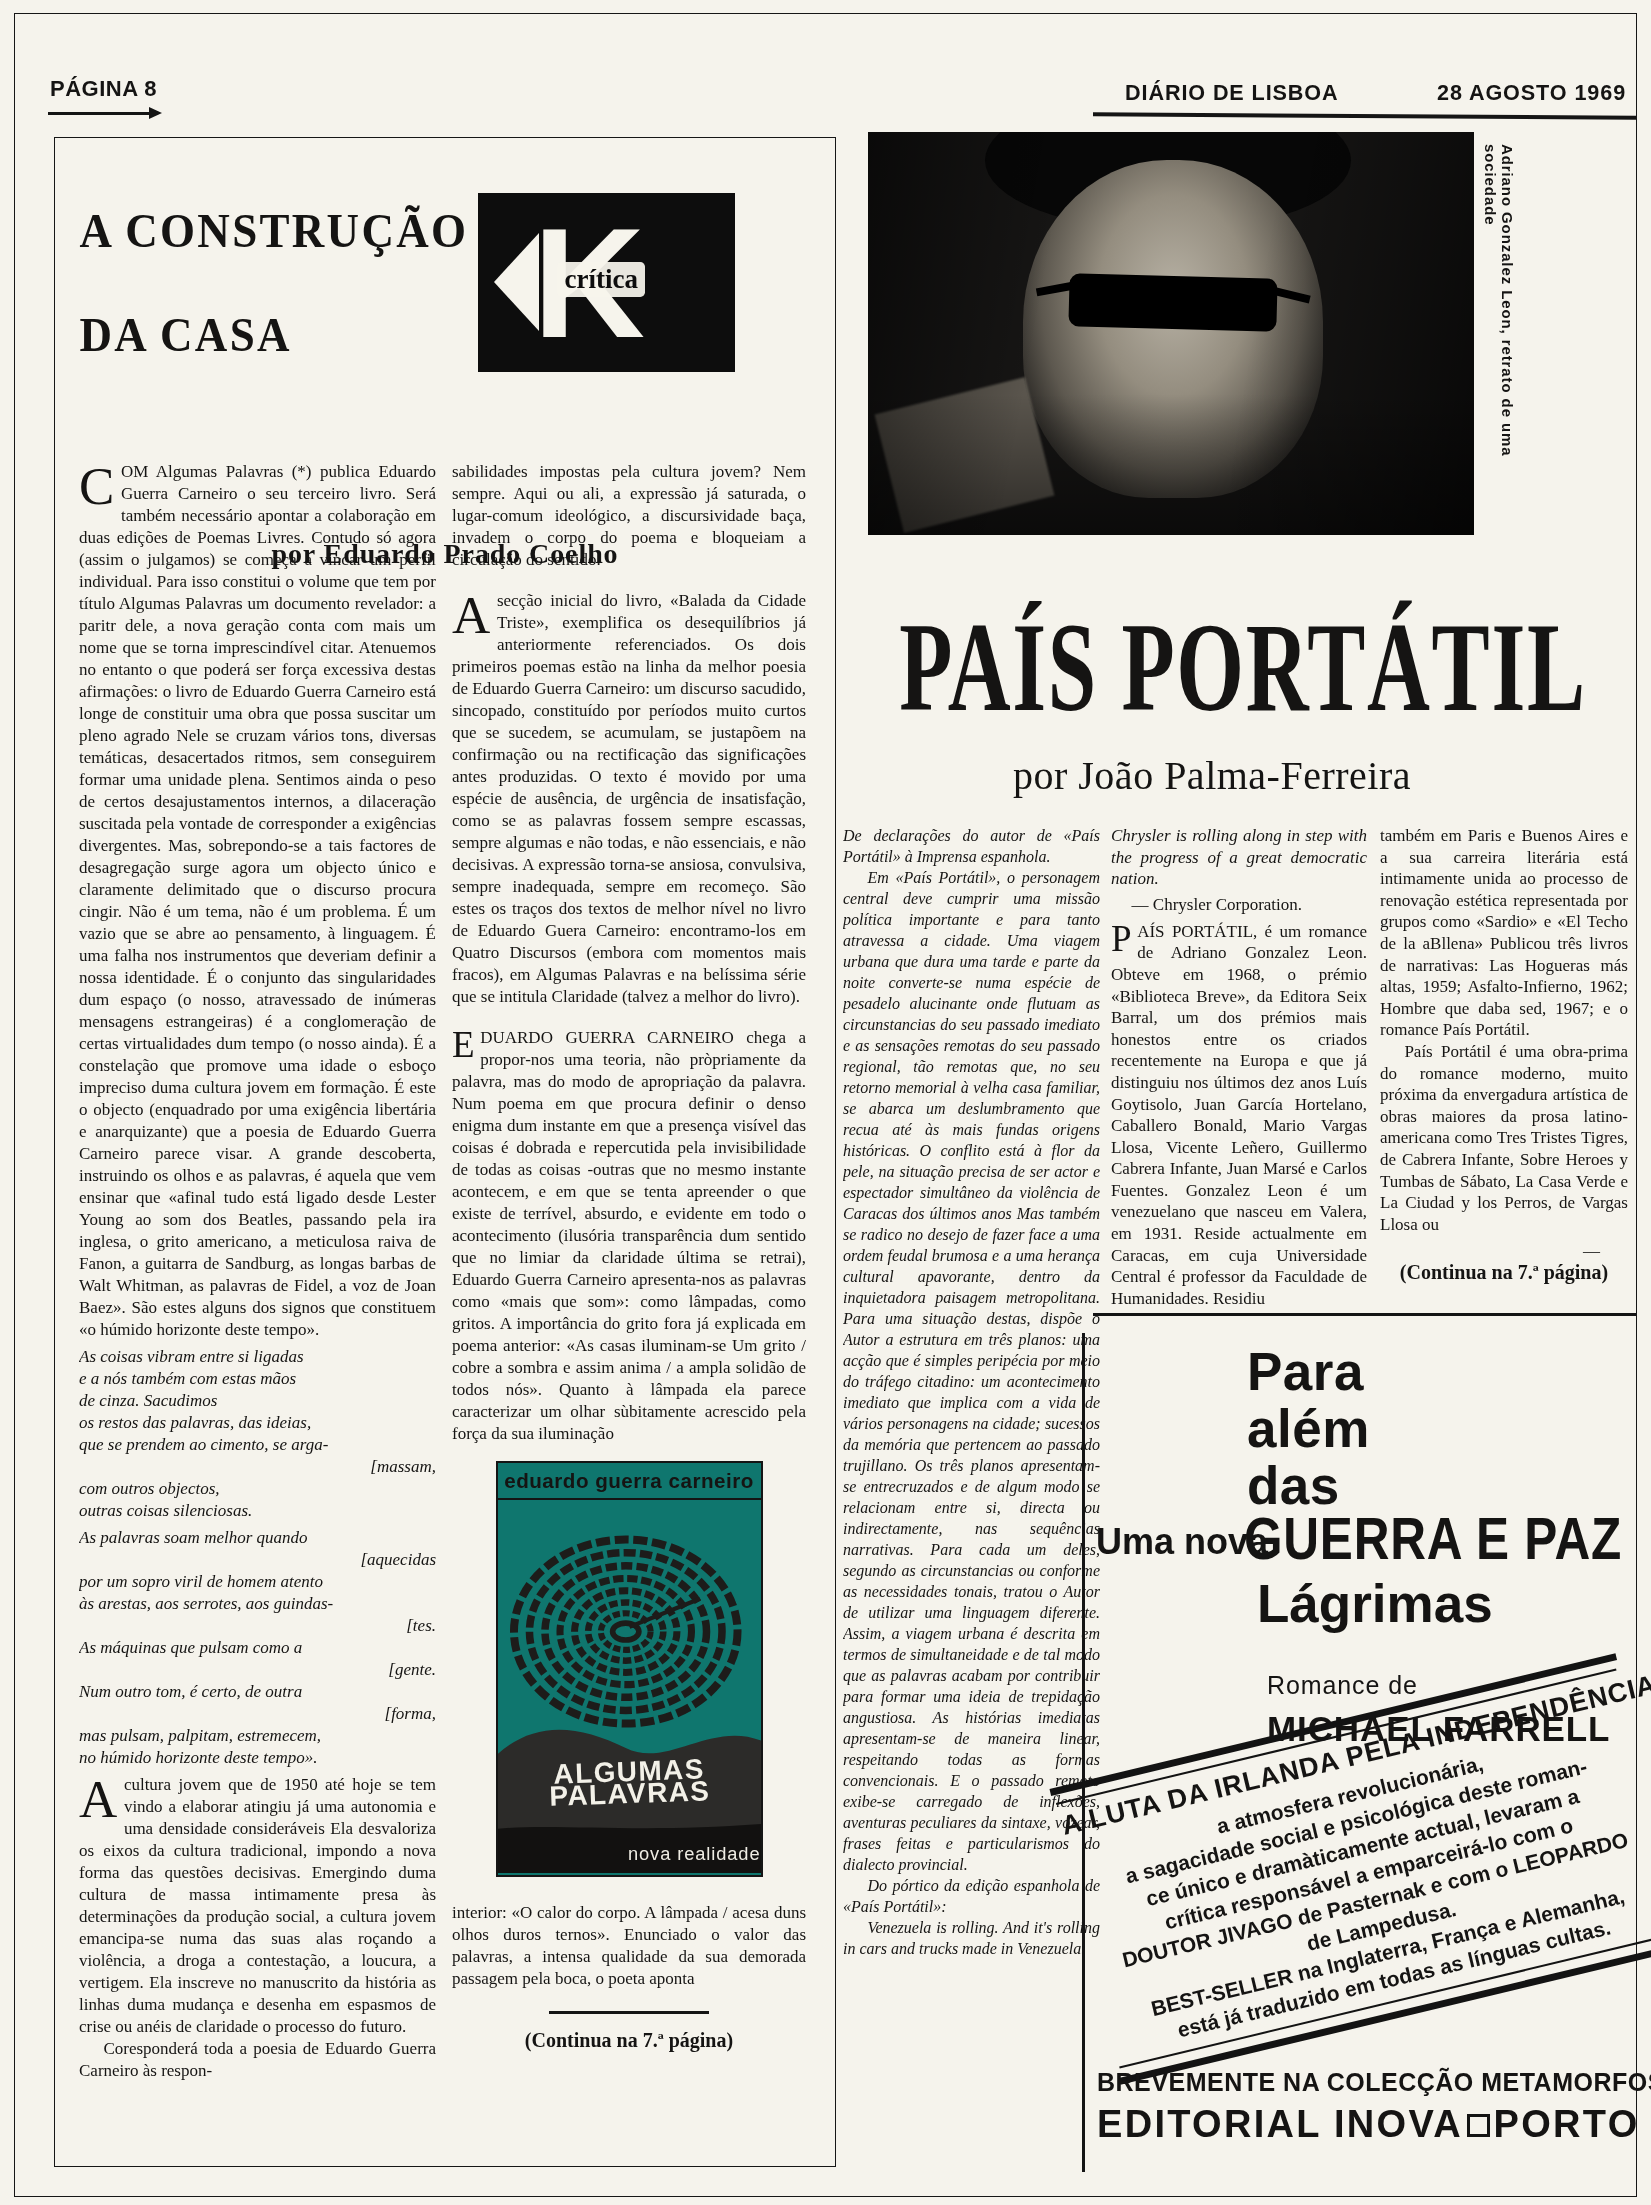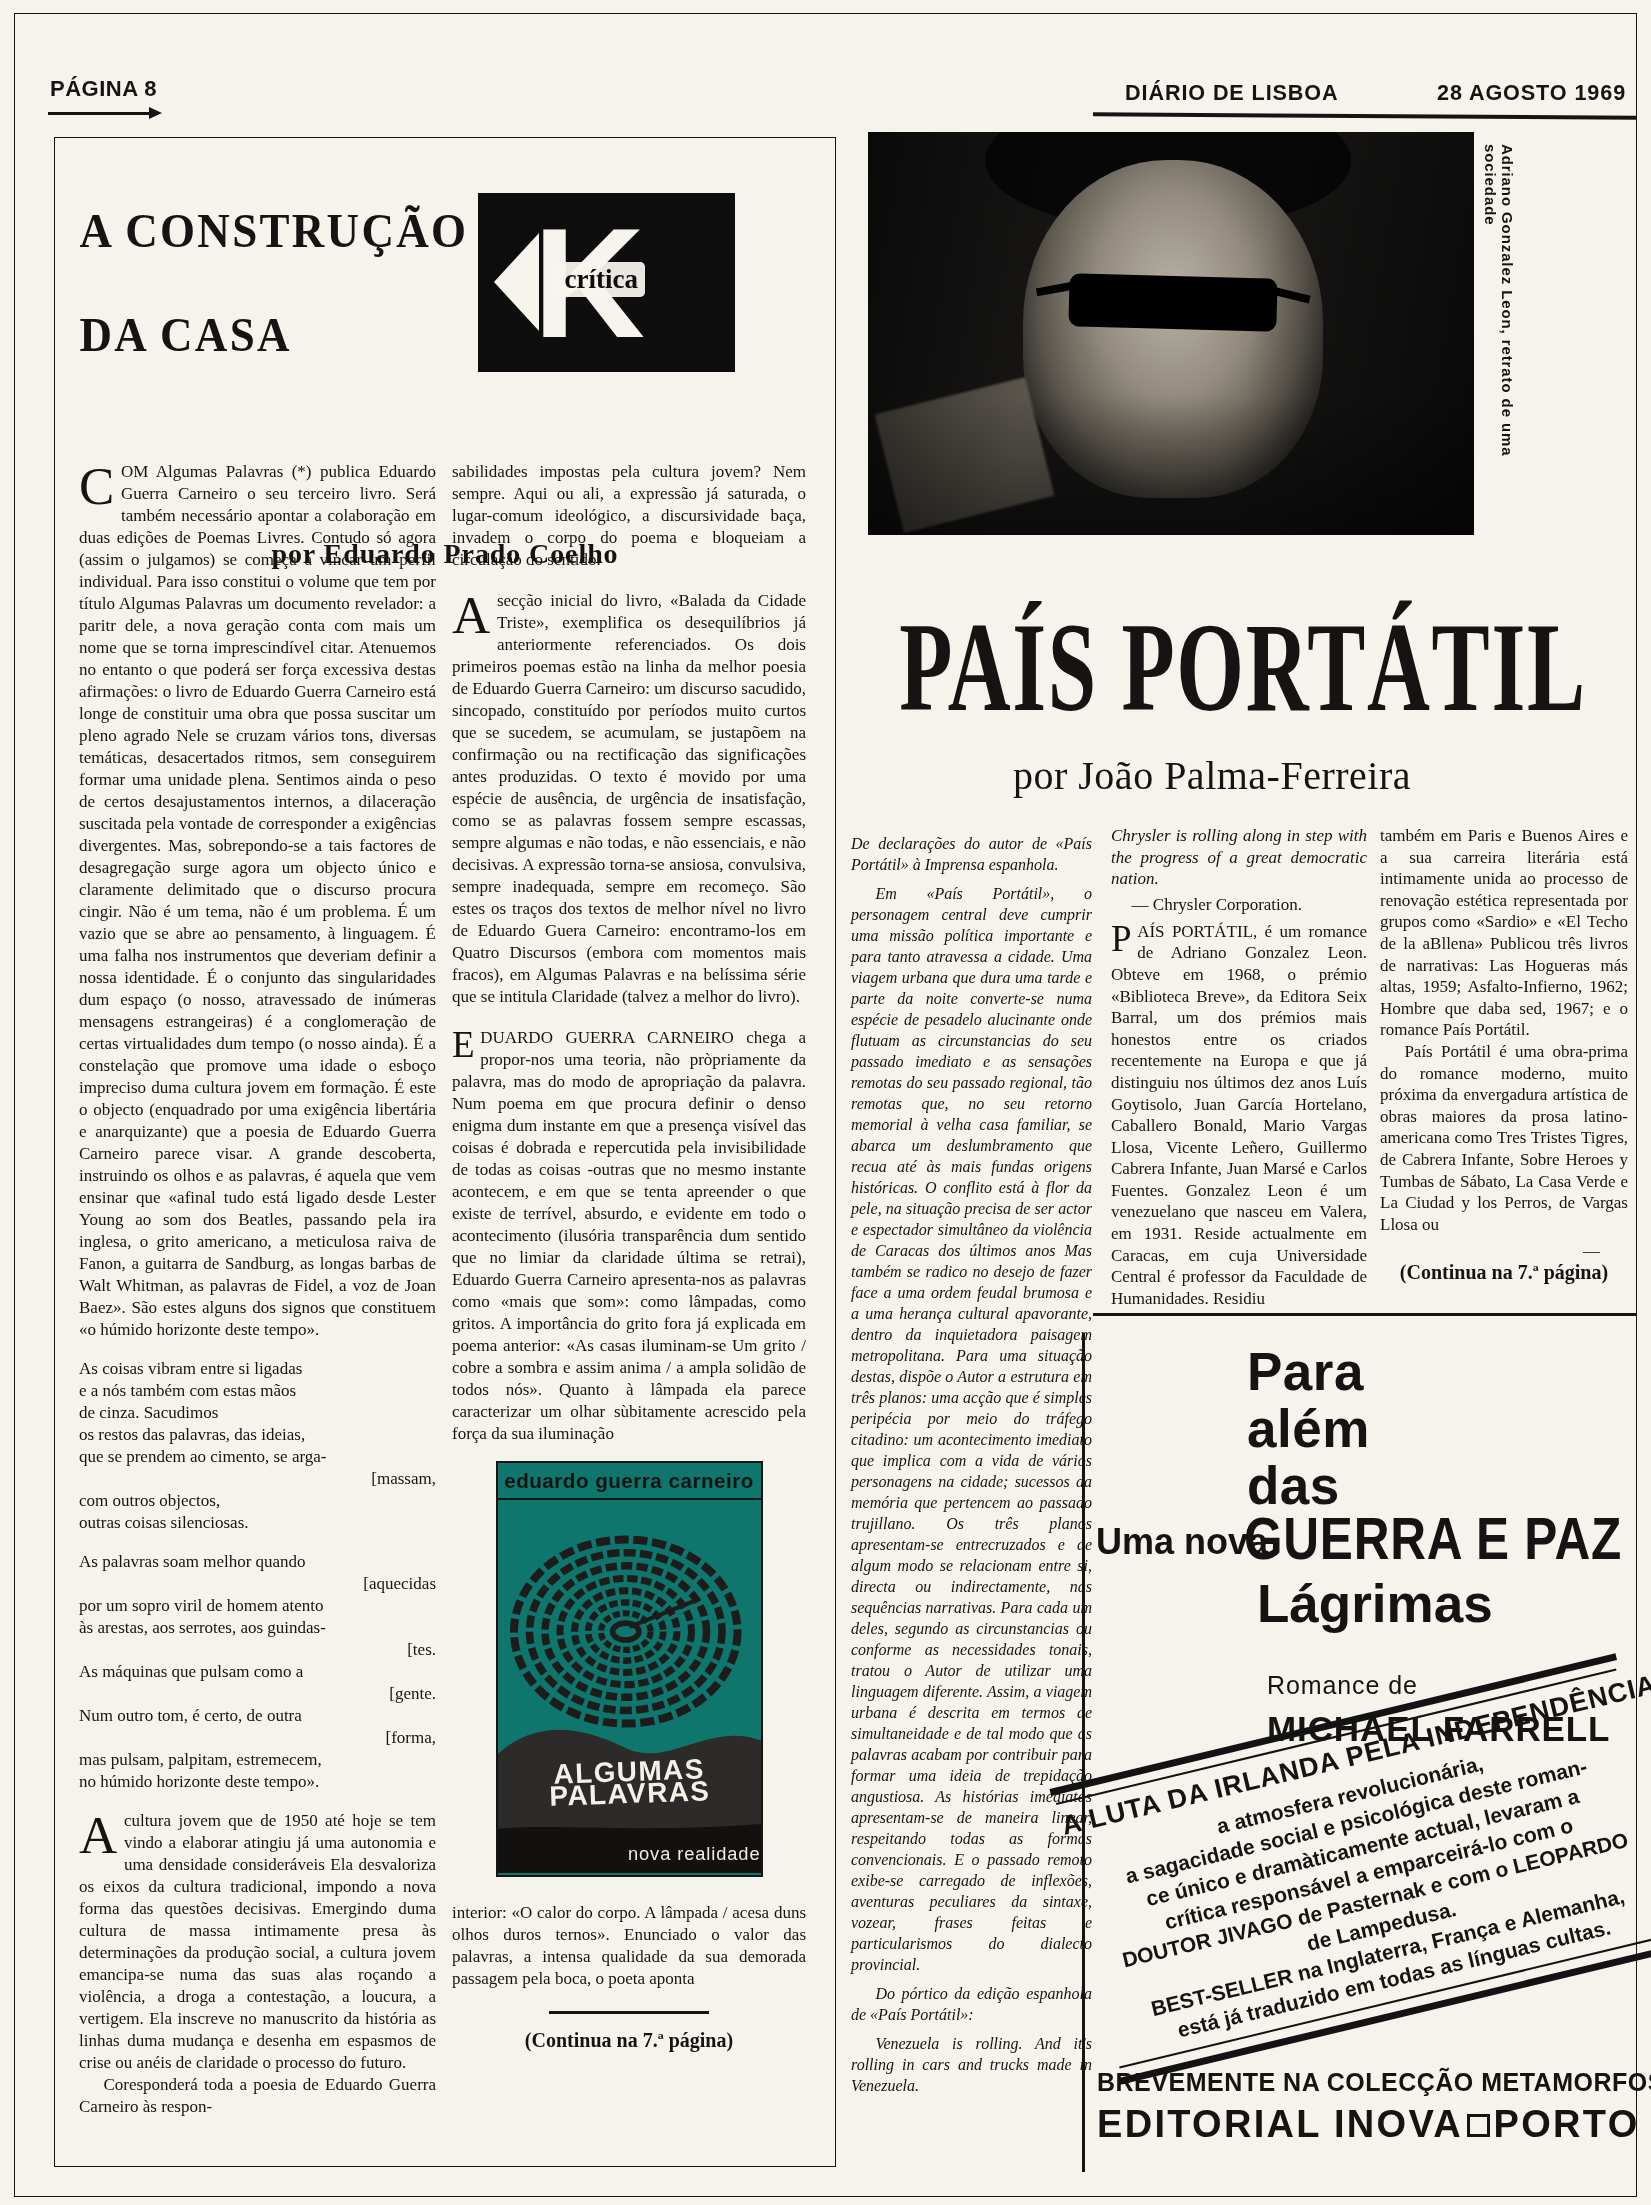--- a/index.html
+++ b/index.html
@@ -33,21 +33,21 @@
   .critica-word{position:absolute;left:79px;top:69px;font-size:27px;font-weight:bold;color:#0d0d0d;background:rgba(246,244,236,.94);padding:1.9px 7.5px;border-radius:4.7px;}
   .la-byline{left:0;top:400px;width:100%;text-align:center;font-size:28px;font-weight:bold;letter-spacing:0.9px;}
 
   .ncol{text-align:justify;font-size:17px;line-height:22px;overflow:hidden;}
   .col1{left:24px;top:323px;width:357px;height:1689px;}
   .col2{left:397px;top:323px;width:354px;height:1689px;}
   .ncol p{margin:0;}
   .indent{text-indent:24.4px;}
   .dropcap{float:left;font-size:53px;line-height:44px;padding:2.8px 6.6px 0 0;}
   .dropcap-sm{float:left;font-size:37px;line-height:31px;padding:1.9px 5.6px 0 0;}
-  .poem{margin:17px 0 !important;text-align:left;}
+  .poem{font-style:italic;margin:5px 0 !important;text-align:left;}
   .poem-line{white-space:nowrap;}
   .poem-line.right{text-align:right;}
 
   
   .cover{position:relative;width:263px;height:412px;border:2.3px solid #151515;margin:16px auto 25px;background:#0f766e;text-align:left;}
   .cover-author{height:35px;line-height:35px;text-align:center;font-family:"Liberation Sans",sans-serif;font-size:20.6px;letter-spacing:0.5px;border-bottom:2.3px solid #151515;font-weight:bold;}
   .cover-art{position:absolute;left:0;top:37px;width:263px;height:373px;}
   .cover-title{position:absolute;left:0;top:298px;width:100%;text-align:center;color:#f3f1e8;font-family:"Liberation Sans",sans-serif;font-weight:bold;font-size:28px;letter-spacing:1.4px;transform:rotate(-2deg);}
   .cover-imprint{position:absolute;left:0;bottom:10.3px;width:100%;text-align:right;color:#efede4;font-family:"Liberation Sans",sans-serif;font-size:18.3px;letter-spacing:0.9px;}
   .sep{width:160px;height:3.8px;background:#141414;margin:20.6px auto 15px;}
@@ -64,21 +64,21 @@
   .ph-shade{position:absolute;left:0;top:0;width:100%;height:100%;
     background:linear-gradient(100deg,rgba(0,0,0,.55) 0%,rgba(0,0,0,0) 30%,rgba(0,0,0,0) 62%,rgba(0,0,0,.6) 100%),
                linear-gradient(0deg,rgba(0,0,0,.5) 0%,rgba(0,0,0,0) 35%);}
   .ph-light{position:absolute;left:19px;bottom:19px;width:155px;height:122px;background:#6b665c;filter:blur(0.9px);transform:rotate(-14deg);opacity:.8;}
   .photo-caption{left:1482px;top:144px;height:389px;writing-mode:vertical-rl;font-family:"Liberation Sans",sans-serif;font-size:15px;letter-spacing:0.9px;font-weight:bold;}
 
   .pp-title{left:845px;top:595px;width:796px;text-align:center;font-size:99px;font-weight:bold;white-space:nowrap;letter-spacing:1.9px;transform:scale(.88,1.28);transform-origin:center top;}
   .pp-byline{left:814px;top:752px;width:796px;text-align:center;font-size:40px;font-weight:normal;letter-spacing:0.5px;}
 
   .colA{left:843px;top:825px;width:257px;height:1345px;font-style:italic;font-size:16px;line-height:21px;text-align:justify;overflow:hidden;}
-  .colA p{margin:8px;}
+  .colA p{margin:0;}
   .colB{left:1111px;top:825px;width:256px;height:488px;font-size:17px;line-height:21.6px;text-align:justify;overflow:hidden;}
   .colB p{margin:0;}
   .colB-quote{font-style:italic;}
   .colB-attrib{text-indent:20.6px;margin:3.8px 0 5.6px !important;}
   .colC{left:1380px;top:825px;width:248px;height:497px;font-size:17px;line-height:21.6px;text-align:justify;overflow:hidden;}
   .colC p{margin:0;}
   .colC-dash{text-align:right;padding-right:28px;margin-top:4.7px !important;}
 
   .rule-h{left:1093px;top:1313px;width:543px;height:3.3px;background:#141414;}
   .rule-v{left:1082px;top:1333px;width:2.8px;height:839px;background:#141414;}

